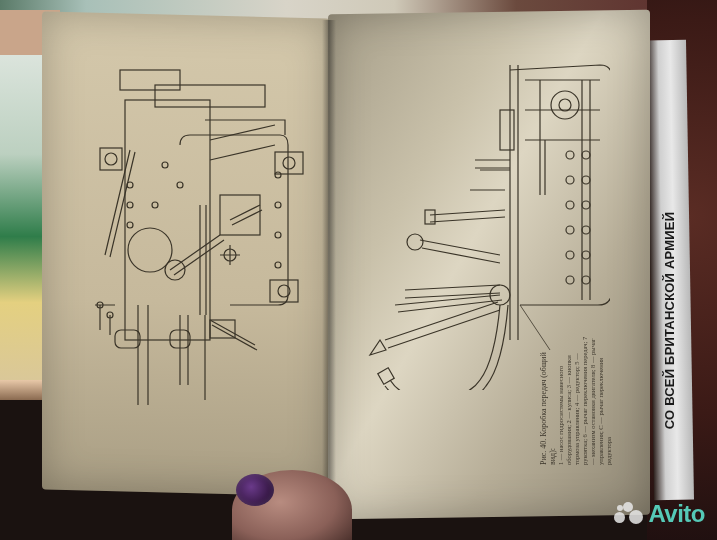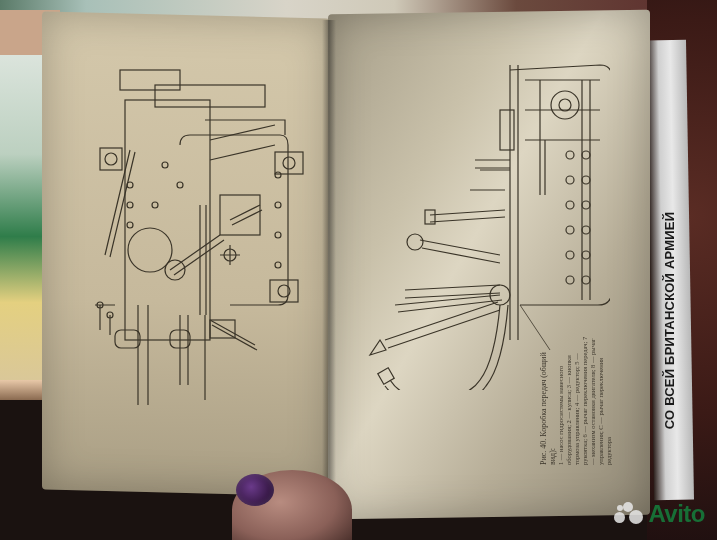--- a/index.html
+++ b/index.html
@@ -20,21 +20,21 @@
   .drawing{position:absolute;}
   .drawing svg{display:block;}
   .caption{position:absolute;left:548px;top:335px;width:56px;height:130px;}
   .caption-inner{position:absolute;left:50%;top:50%;width:130px;transform:translate(-50%,-50%) rotate(-90deg);font-family:"Liberation Serif",serif;font-size:6.5px;line-height:8px;color:#3a342a;}
   .caption-title{font-size:8px;line-height:9px;}
   .hand{position:absolute;left:232px;top:470px;width:120px;height:80px;background:radial-gradient(ellipse at 40% 40%,#b88c80 0%,#8a6058 55%,#3a2420 100%);border-radius:50% 50% 0 0;}
   .nail{position:absolute;left:236px;top:474px;width:38px;height:32px;border-radius:50%;background:radial-gradient(circle at 40% 40%,#6a3a8a 0%,#3a1a4a 60%,#1a0a2a 100%);box-shadow:inset 0 0 6px rgba(255,255,255,0.15);}
   .watermark{position:absolute;right:12px;bottom:12px;display:flex;align-items:center;gap:4px;opacity:0.85;}
   .watermark .dots{position:relative;width:30px;height:24px;}
   .watermark .dots i{position:absolute;border-radius:50%;background:#e8e8e8;}
-  .watermark .word{font-weight:bold;font-size:24px;color:#15803d;letter-spacing:-0.5px;}
+  .watermark .word{font-weight:bold;font-size:24px;color:#5eead4;letter-spacing:-0.5px;}
 </style>
 </head>
 <body>
 
 <div class="scene">
   <div class="bg-top"></div>
   <div class="bg-left-frame"></div>
   <div class="bg-left-poster"></div>
   <div class="bg-left-shelf"></div>
   <div class="bg-right-cloth"></div>

